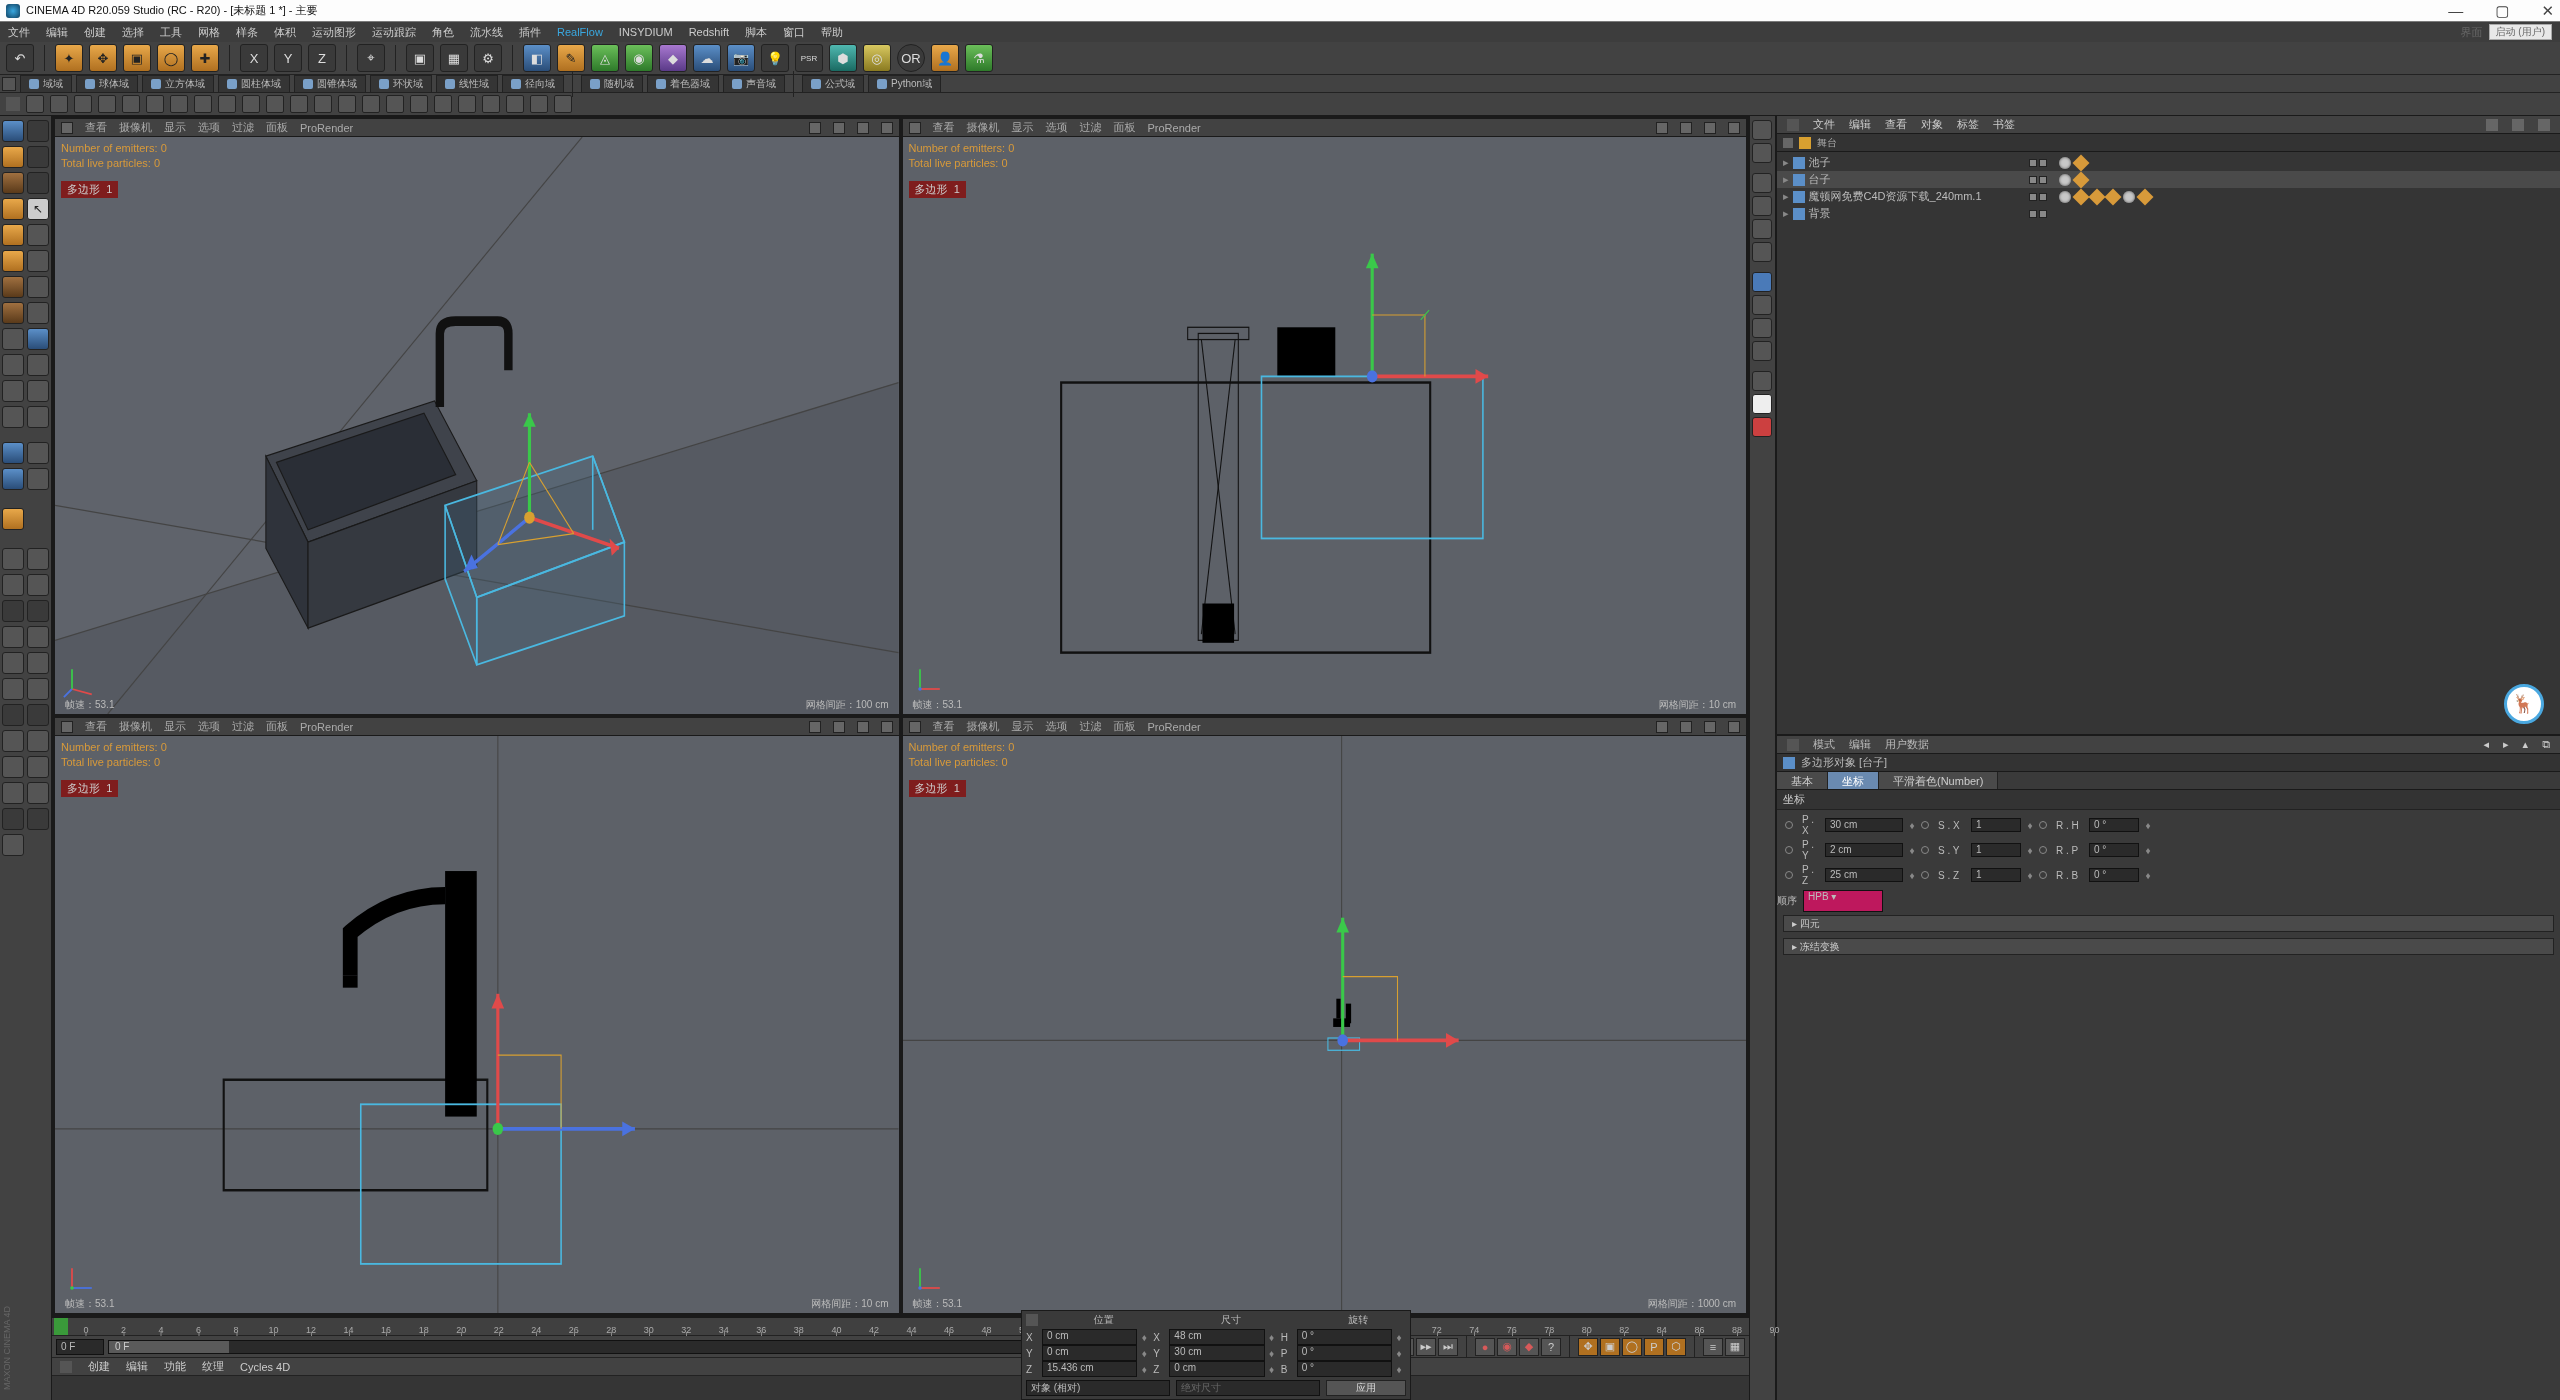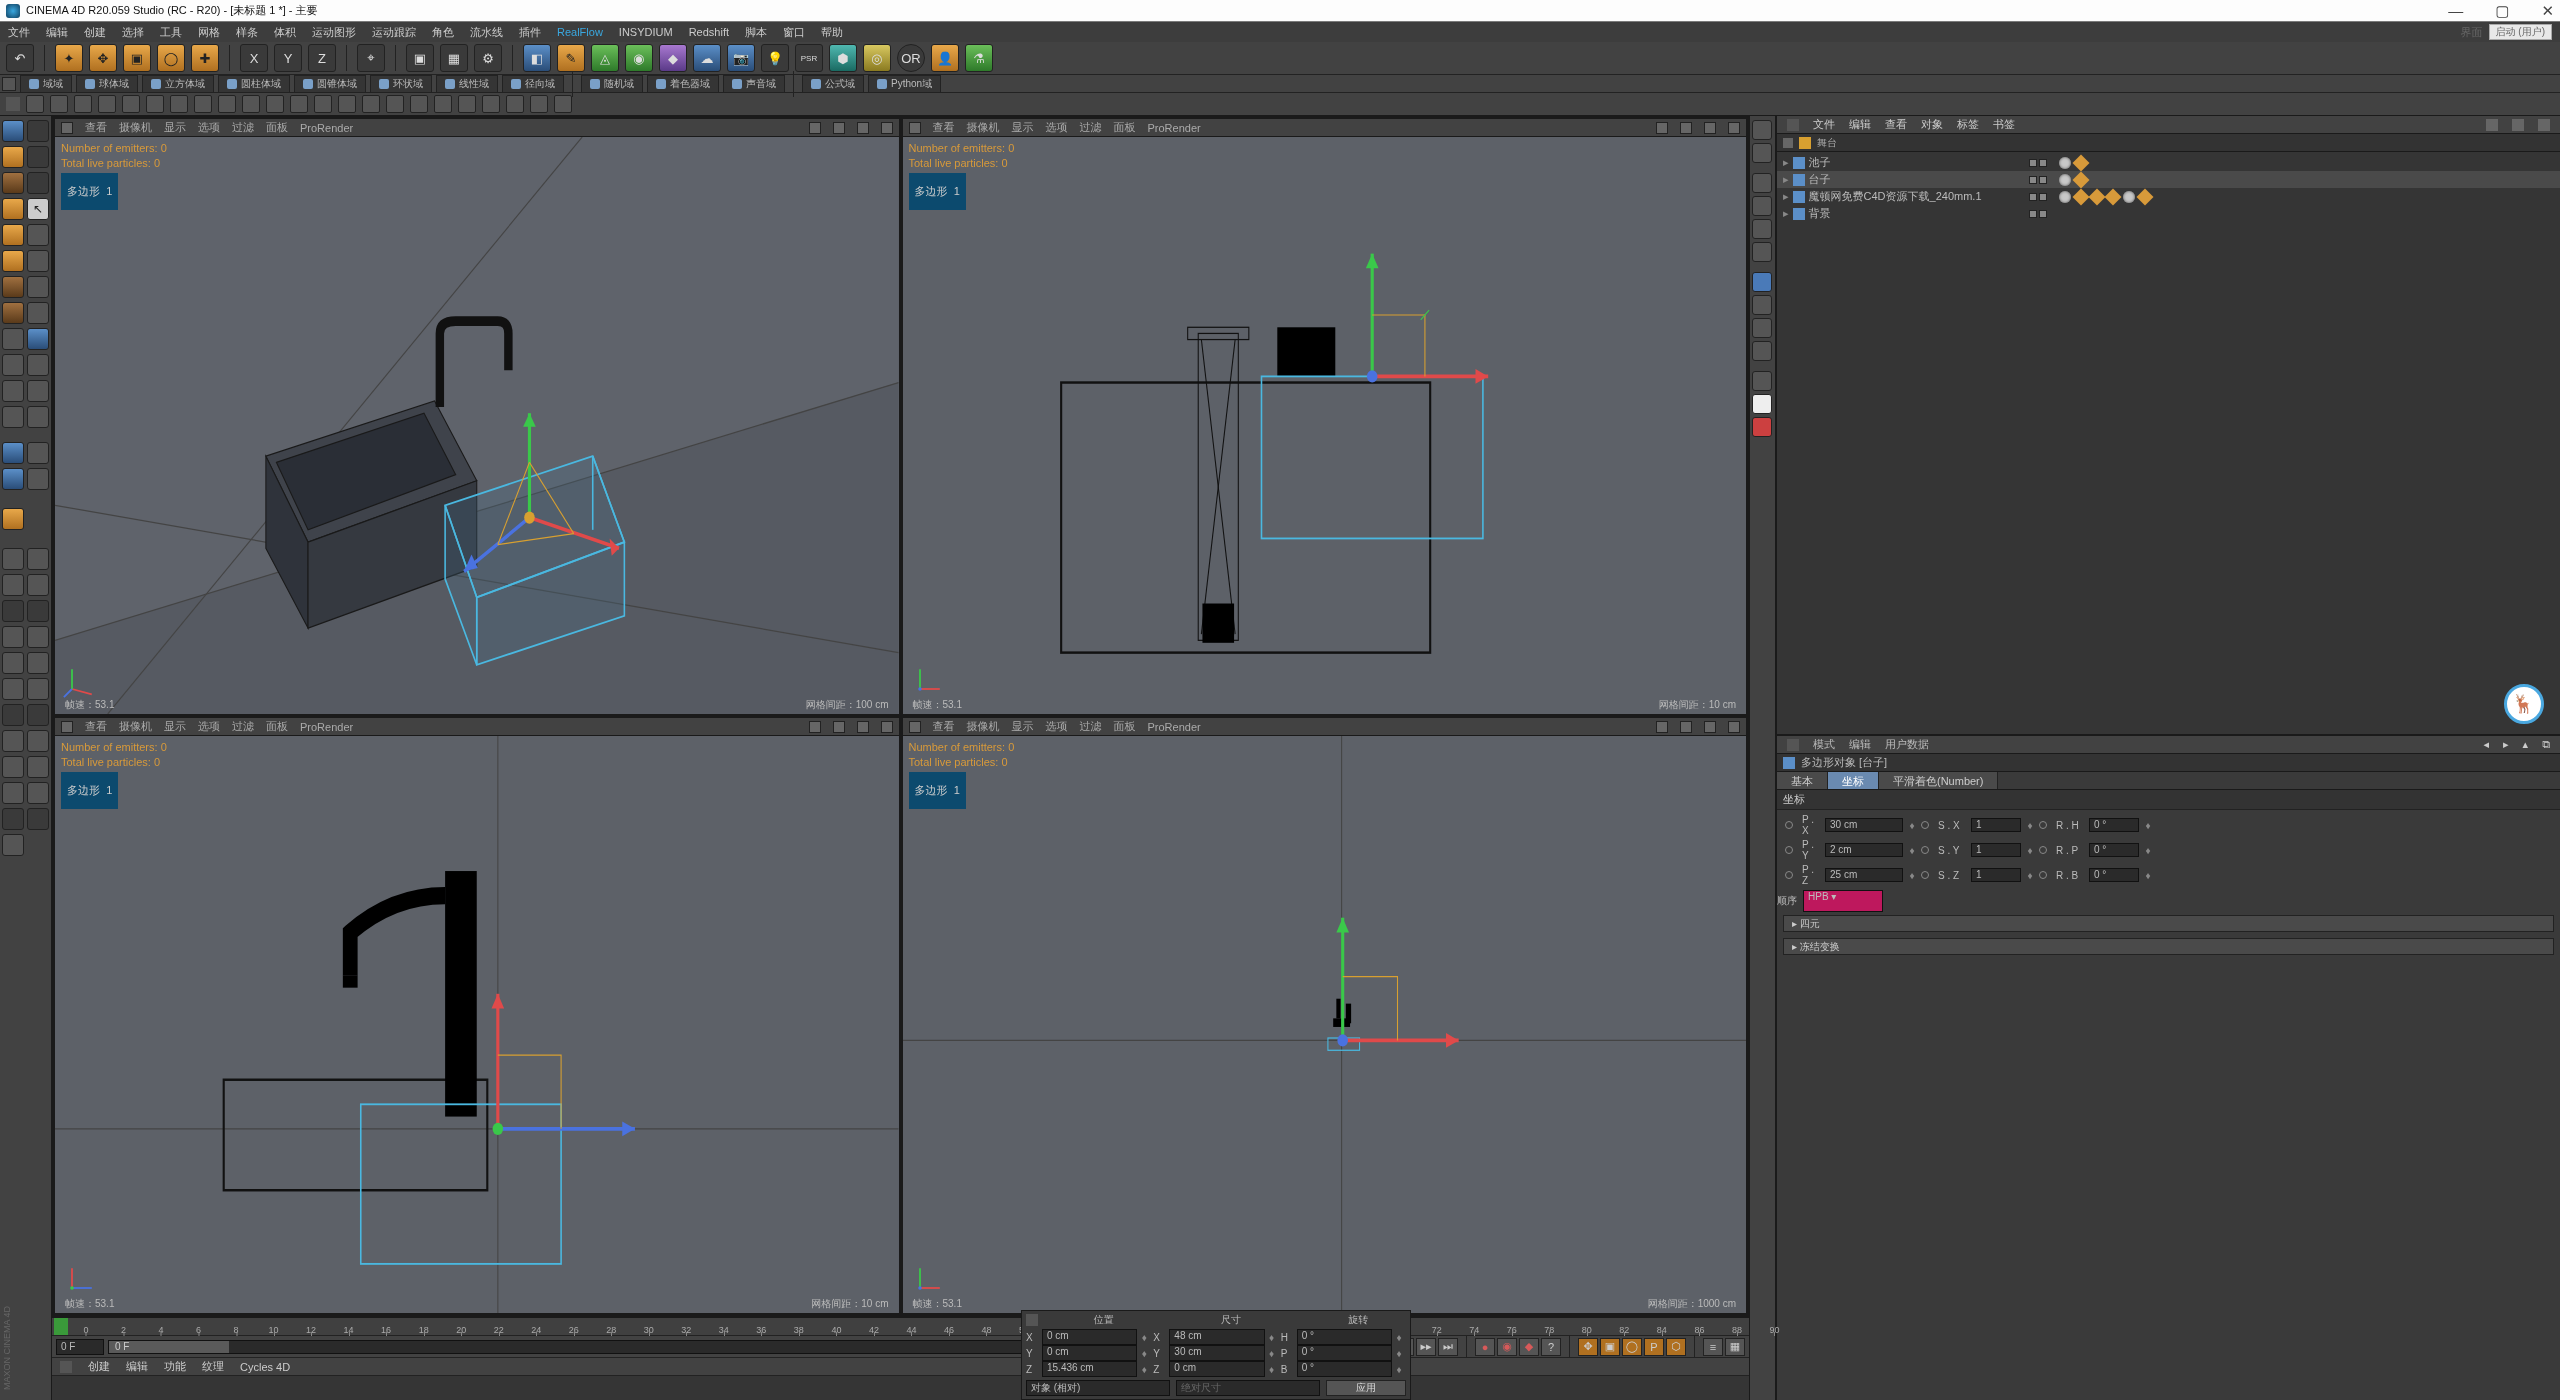--- a/index.html
+++ b/index.html
@@ -33,21 +33,21 @@
 .pbtn.brn { background: linear-gradient(#a07040,#5a3a1a);}
 .pbtn.blu { background: linear-gradient(#5b8fc8,#2a4d78);}
 .pbtn.gry { background:#3a3a3a;}
 .center { flex:1; display:flex; flex-direction:column; background:#2d2d2d; }
 .quad { flex:1; display:grid; grid-template-columns:1fr 1fr; grid-template-rows:1fr 1fr; gap:2px; background:#1a1a1a; padding:2px;}
 .view { background:#5d6168; position:relative; border:1px solid #1a1a1a; }
 .viewhdr { height:18px; background:#424242; display:flex; align-items:center; gap:12px; padding:0 6px; color:#aaa; font-size:11px; border-bottom:1px solid #1a1a1a;}
 .viewhdr .sp { flex:1;}
 .viewhdr .icn {width:12px;height:12px;background:#666;border:1px solid #222;}
 .overlay { position:absolute; top:22px; left:6px; font-size:11px; color:#d89a3a; line-height:15px;}
-.overlay .poly { background:#0c4a6e; color:#ccc; padding:11px 6px; margin-top:2px; display:inline-block;}
+.overlay .poly { background:#7f1d1d; color:#ccc; padding:1px 6px; margin-top:10px; display:inline-block;}
 .viewft { position:absolute; bottom:2px; left:0; right:0; display:flex; justify-content:space-between; padding:0 10px; color:#bbb; font-size:10px;}
 .axisgizmo { position:absolute; left:8px; bottom:16px; width:36px; height:36px; }
 .timeline { height:84px; background:#3a3a3a; border-top:2px solid #1a1a1a; display:flex; flex-direction:column;}
 .tl-ruler { height:18px; background:#404040; display:flex; align-items:flex-end; position:relative; border-bottom:1px solid #222;}
 .tl-ruler .tick { position:absolute; bottom:0; font-size:9px; color:#aaa; transform:translateX(-50%);}
 .tl-ruler .tick::after{content:""; position:absolute; left:50%; bottom:-1px; width:1px; height:4px; background:#888;}
 .tl-ctrl { height:22px; background:#424242; display:flex; align-items:center; padding:0 4px; gap:4px; border-bottom:1px solid #222;}
 .tl-ctrl input.fld { width:48px; height:16px; background:#2a2a2a; border:1px solid #111; color:#bbb; font-size:10px; padding:0 4px;}
 .tl-ctrl .bar { flex:1; height:14px; background:#2a2a2a; border:1px solid #111; position:relative;}
 .tl-ctrl .bar .seg { position:absolute; left:0; top:0; bottom:0; width:120px; background:#5a5a5a;}

